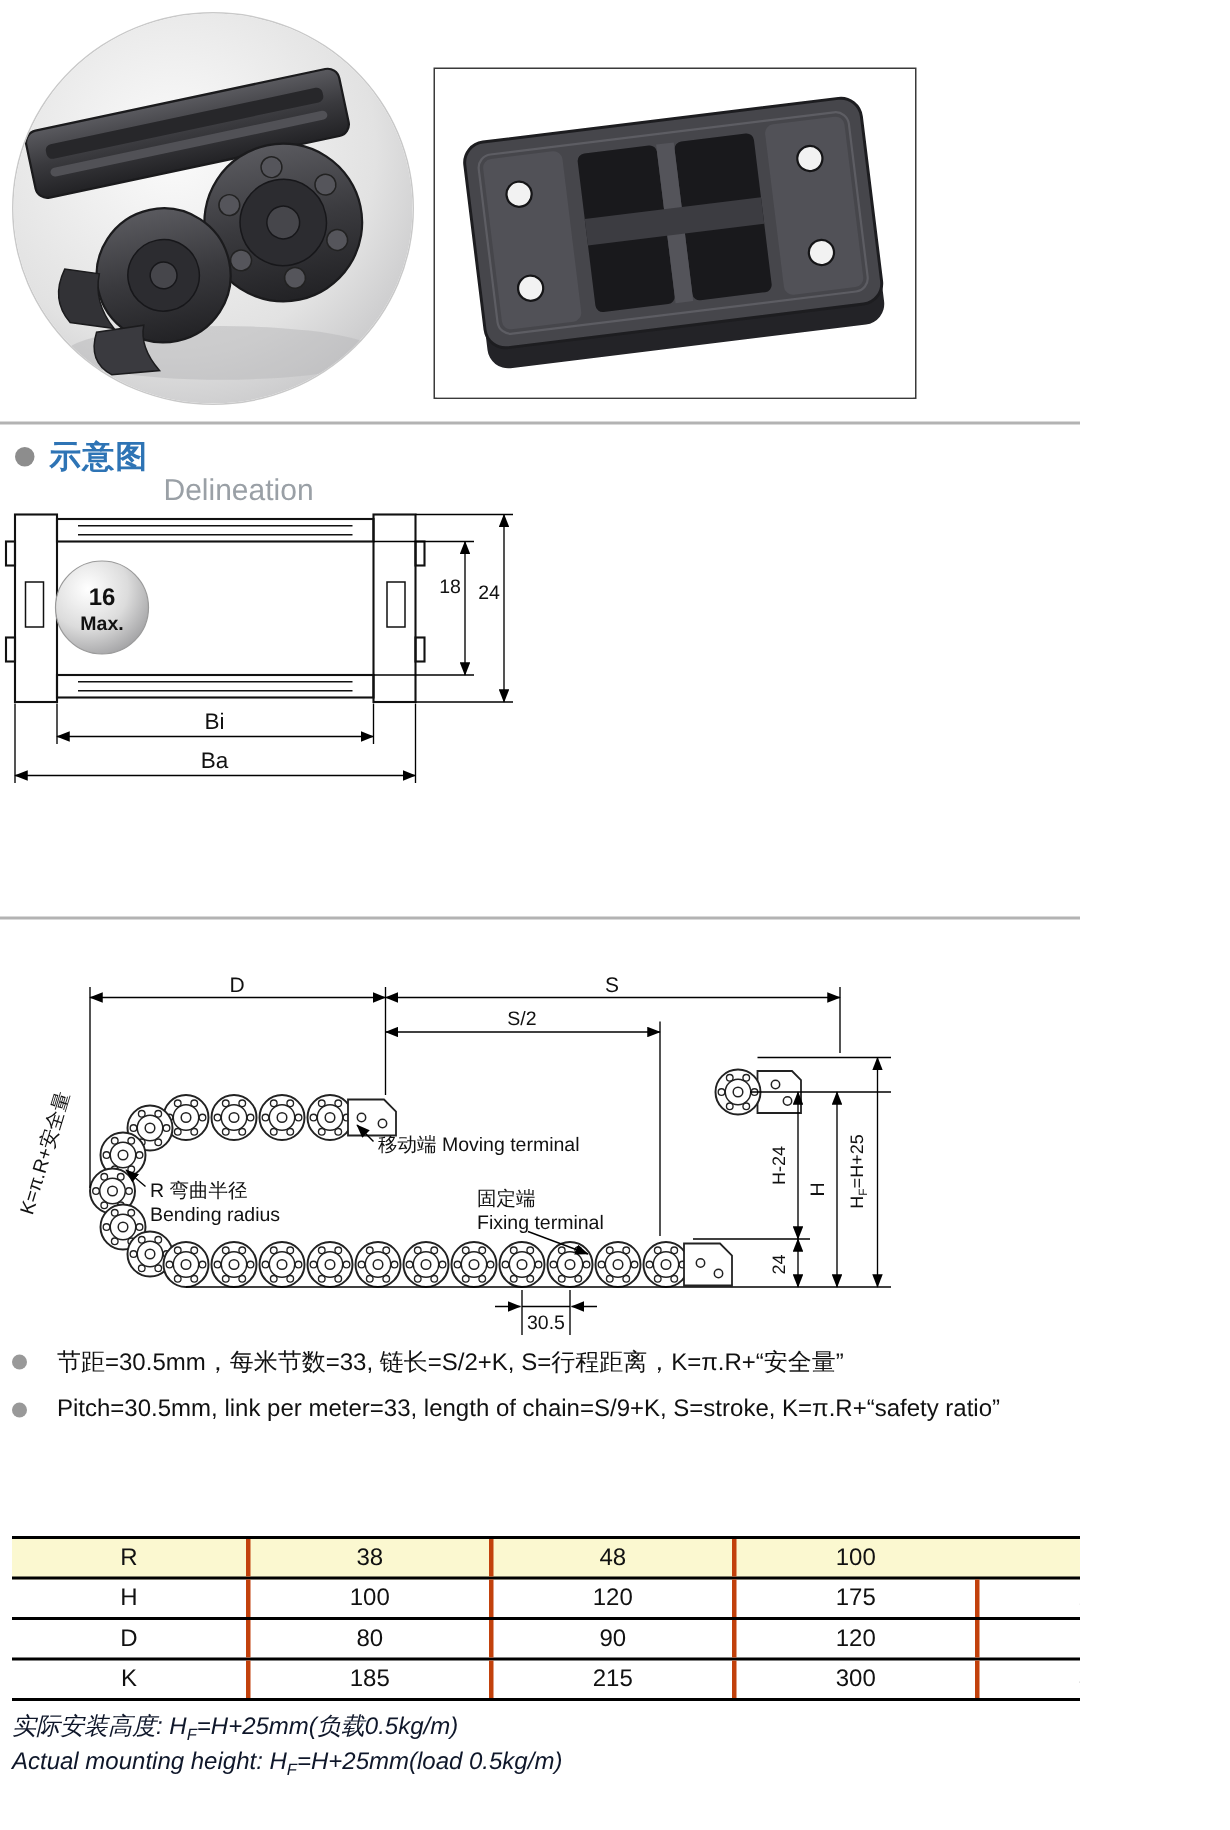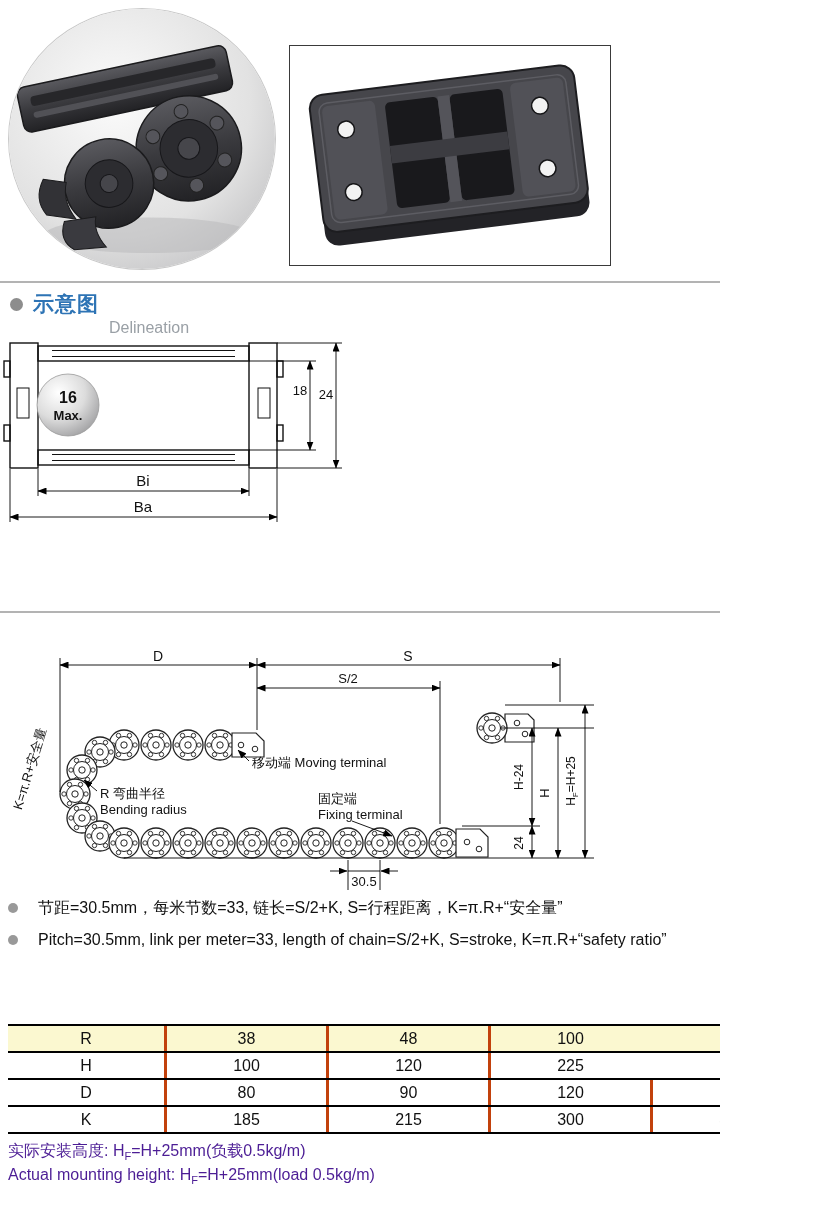--- a/index.html
+++ b/index.html
@@ -15,37 +15,37 @@
   .photo-circle svg { display:block; width:100%; height:100%; }
   .photo-box { position:absolute; left:289px; top:45px; width:322px; height:221px;
     border:1.5px solid #3a3a3a; background:#fff; }
   .photo-box svg { display:block; width:100%; height:100%; }
 
   .rule { position:absolute; left:0; width:820px; height:2px; background:#b3b3b3; }
 
   .sec-header { position:absolute; left:10px; display:flex; align-items:center; gap:10px; height:30px; }
   .sec-header .bullet { width:13px; height:13px; border-radius:50%; background:#8d8d8d; flex:0 0 13px; }
   .sec-header .zh { font-size:21px; font-weight:bold; color:#2e74b5; letter-spacing:1px; }
-  .sec-header .en { font-size:16px; color:#9aa0a6;margin-top:47px; }
+  .sec-header .en { font-size:20px; color:#9aa0a6;margin-top:47px; }
 
   svg.delineation { position:absolute; left:0; top:333px; width:820px; height:200px; }
   svg.bend { position:absolute; left:0; top:650px; width:820px; height:245px; }
 
   .note { position:absolute; left:8px; display:flex; align-items:center; gap:20px;
     font-size:16px; color:#111; height:22px; }
   .note .nbullet { width:10px; height:10px; border-radius:50%; background:#999; flex:0 0 10px; }
 
   .spec-table { position:absolute; left:8px; top:1024px; width:804px; border-top:2px solid #000; }
   .trow { display:grid; grid-template-columns:156px 1fr 1fr 1fr 1fr; border-bottom:2px solid #000; }
   .trow.head { background:#fbf8d0; }
   .tcell { height:25px; display:flex; align-items:center; justify-content:center;
     font-size:16px; border-left:3px solid #c2410c; }
   .tcell:first-child { border-left:none; }
 
-  .footer-line { position:absolute; left:8px; font-size:16px; color:#4c1d95; }
+  .footer-line { position:absolute; left:8px; font-size:16px; color:#0f172a;font-style:italic; }
   .footer-line sub { font-size:11px; }
 </style>
 </head>
 <body>
 
 <div class="page">
 
   <div class="photo-circle">
     <svg viewBox="0 0 268 262" xmlns="http://www.w3.org/2000/svg">
       <defs>
@@ -262,34 +262,35 @@
     <text x="575" y="131" transform="rotate(-90 575 131)" text-anchor="middle" font-size="12" fill="#111"><tspan>H</tspan><tspan font-size="8" dy="3">F</tspan><tspan dy="-3">=H+25</tspan></text>
     <text x="364" y="236" text-anchor="middle" font-size="13" fill="#111">30.5</text>
   </svg>
 
   <div class="note" style="top:897px">
     <span class="nbullet"></span>
     <span>节距=30.5mm，每米节数=33, 链长=S/2+K, S=行程距离，K=π.R+“安全量”</span>
   </div>
   <div class="note" style="top:929px">
     <span class="nbullet"></span>
-    <span>Pitch=30.5mm, link per meter=33, length of chain=S/2+K, S=stroke, K=π.R+“safety ratio”</span>
+    <span>Pitch=30.5mm, link per meter=33, length of chain=S/9+K, S=stroke, K=π.R+“safety ratio”</span>
   </div>
 
   <div class="spec-table">
     <div class="trow head">
       <div class="tcell">R</div>
       <div class="tcell">38</div>
       <div class="tcell">48</div>
       <div class="tcell">100</div>
     </div>
     <div class="trow">
       <div class="tcell">H</div>
       <div class="tcell">100</div>
       <div class="tcell">120</div>
+      <div class="tcell">175</div>
       <div class="tcell">225</div>
     </div>
     <div class="trow">
       <div class="tcell">D</div>
       <div class="tcell">80</div>
       <div class="tcell">90</div>
       <div class="tcell">120</div>
       <div class="tcell">145</div>
     </div>
     <div class="trow">

